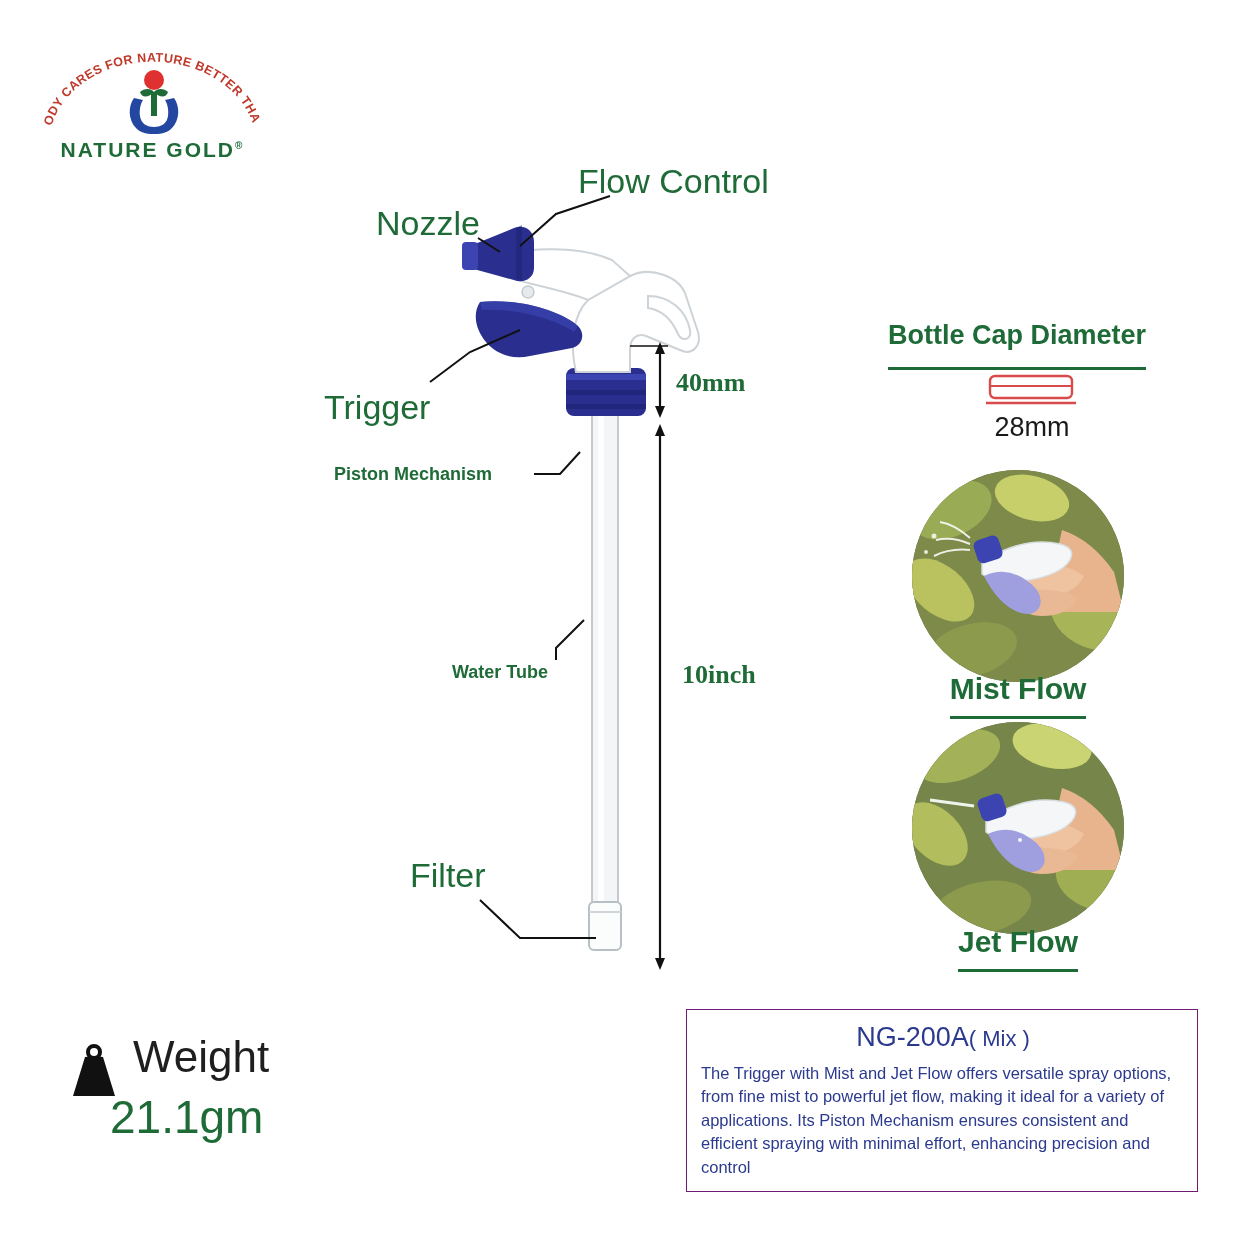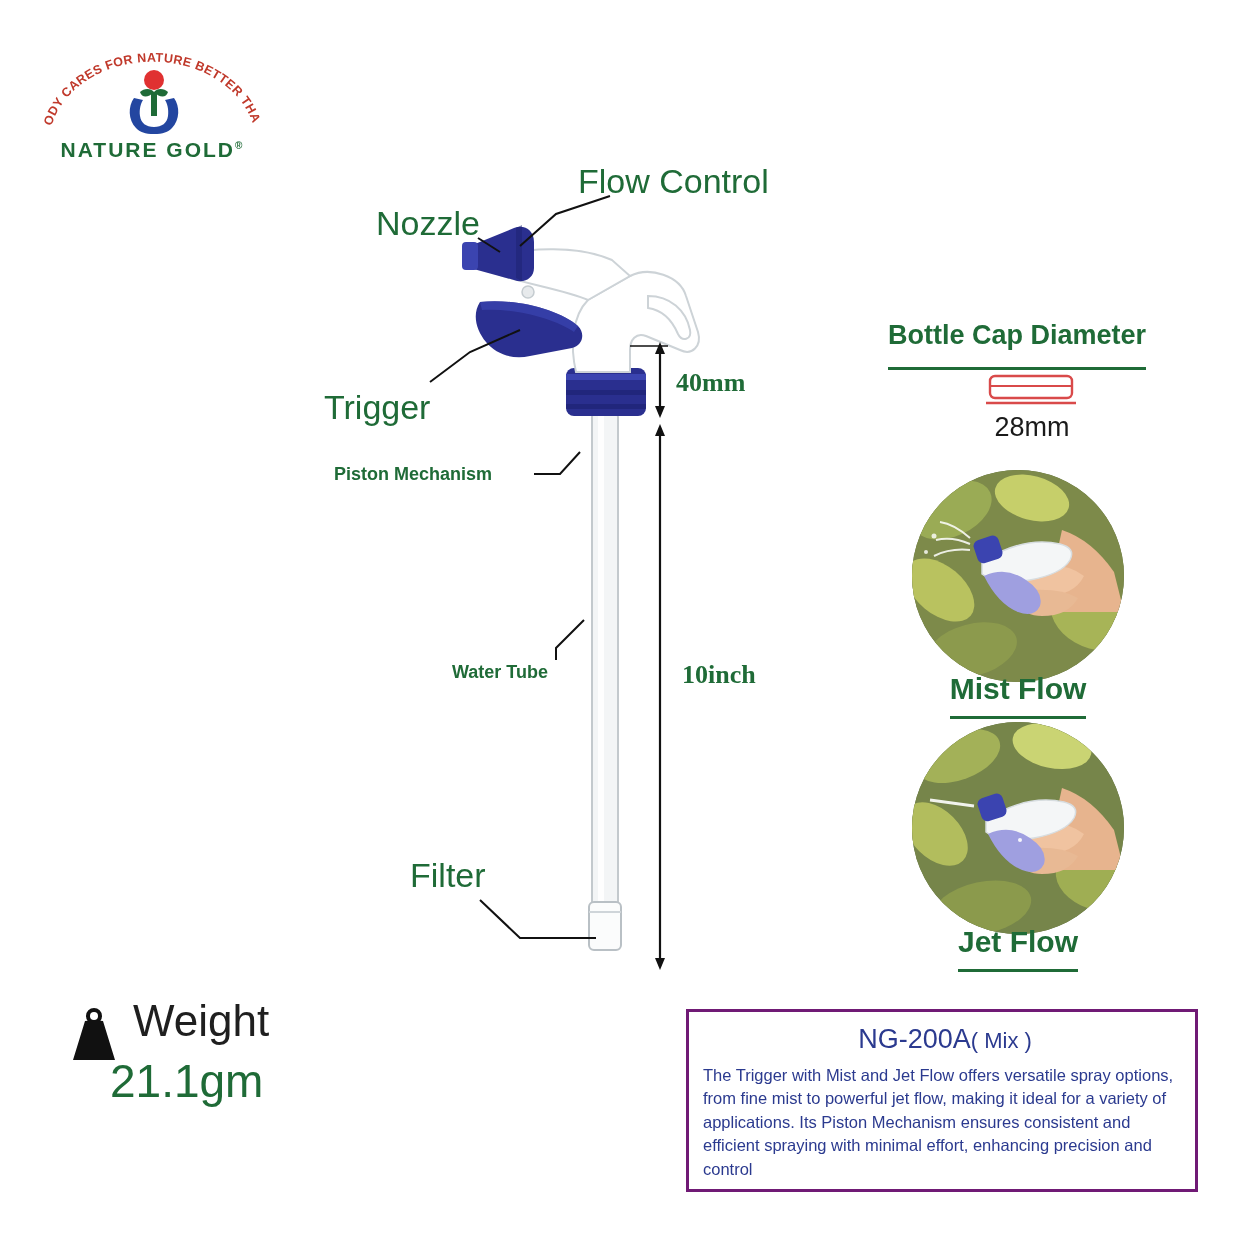--- a/index.html
+++ b/index.html
@@ -147,21 +147,21 @@
     border-bottom: 3px solid #1f6b37;
     padding-bottom: 11px;
   }
   .flow-cap-1 { left: 903px; top: 672px; }
   .flow-cap-2 { left: 903px; top: 925px; }
 
   
   .weight-box {
     position: absolute;
     left: 55px;
-    top: 992px;
+    top: 1028px;
     width: 330px;
     height: 130px;
   }
   .weight-icon {
     position: absolute;
     left: 8px;
     top: 12px;
     width: 62px;
     height: 62px;
   }
@@ -182,21 +182,21 @@
     font-family: "Liberation Sans", sans-serif;
   }
 
   
   .card {
     position: absolute;
     left: 686px;
     top: 1009px;
     width: 512px;
     height: 183px;
-    border: 3px solid #701a75;
+    border: 1px solid #701a75;
     background: #fff;
     box-sizing: border-box;
   }
   .card-title {
     position: absolute;
     left: 0;
     top: 12px;
     width: 512px;
     text-align: center;
     font-size: 27px;

